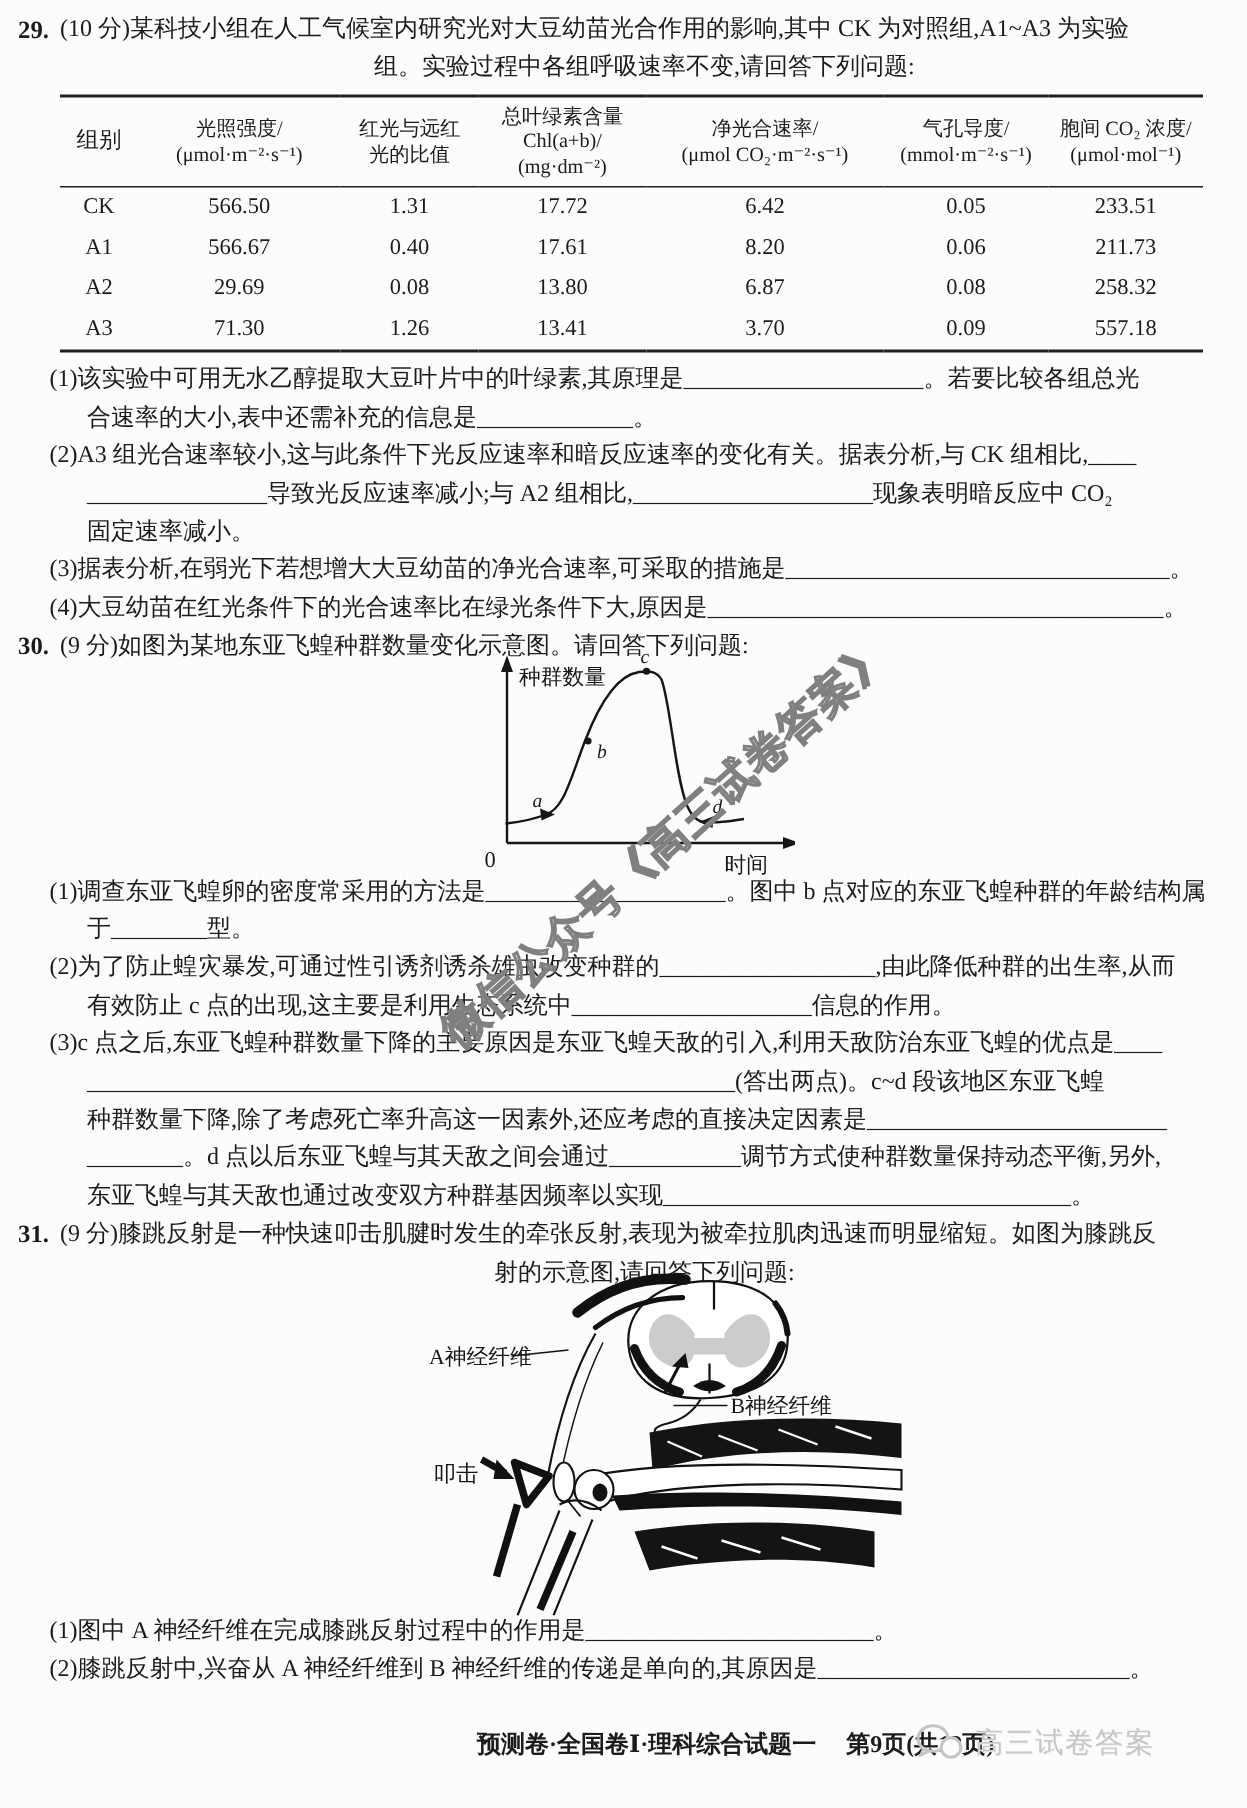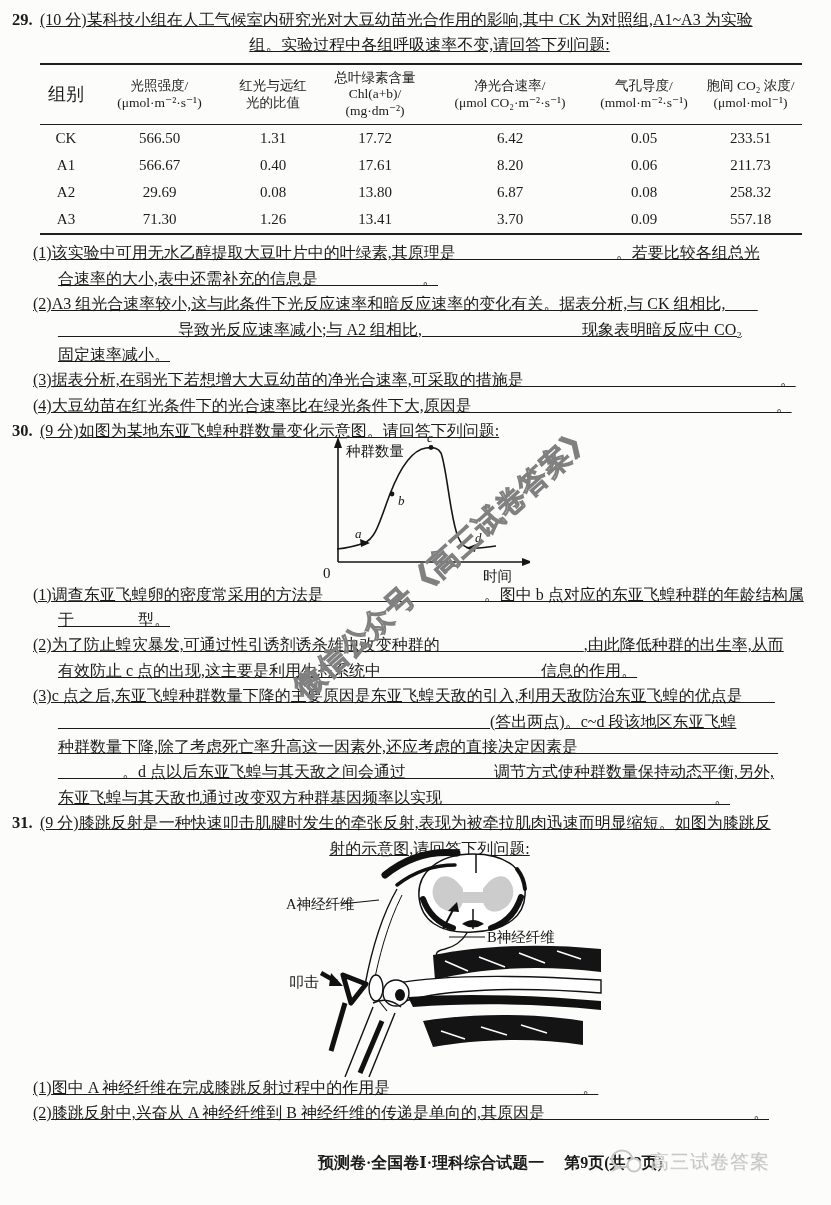--- a/index.html
+++ b/index.html
@@ -2,21 +2,21 @@
 <html><head>
 <meta charset="utf-8">
 <style>
   html,body{margin:0;padding:0;}
   body{
     width:831px;height:1205px;position:relative;overflow:hidden;
     background:#fcfcfb;color:#1b1b1b;
     font-family:"Liberation Serif","DejaVu Serif",serif;
   }
   .content{padding:7px 12px 0;}
-  .tl{font-size:16px;line-height:25.4px;white-space:nowrap;text-decoration:underline;}
+  .tl{font-size:16px;line-height:25.4px;white-space:nowrap;}
   .qhead{position:relative;padding-left:28px;}
   .qnum{position:absolute;left:0;top:0;font-weight:700;font-size:16.5px;}
   .cont{padding-left:28px;text-align:center;}
   .ifirst{padding-left:21px;}
   .icont{padding-left:46px;}
 
   table.qt{width:762px;margin:5px 0 5px 28px;border-collapse:collapse;text-align:center;
     border-top:2px solid #1f1f1f;border-bottom:2px solid #1f1f1f;}
   .qt thead th{border-bottom:1.4px solid #1f1f1f;font-weight:400;font-size:13.5px;
     line-height:16.5px;padding:5px 1px;vertical-align:middle;}
@@ -60,21 +60,21 @@
       <col style="width:52px">
         <col style="width:135px">
         <col style="width:92px">
       <col style="width:112px">
         <col style="width:158px">
         <col style="width:110px">
         <col style="width:103px">
     </colgroup>
     <thead>
       <tr>
-        <th style="font-size:18px;">
+        <th style="font-size:15px;">
             <span class="hl">组别</span>
           </th>
         <th>
             <span class="hl">光照强度/</span>
             <span class="hl">(μmol·m⁻²·s⁻¹)</span>
           </th>
         <th>
             <span class="hl">红光与远红</span>
             <span class="hl">光的比值</span>
           </th>

